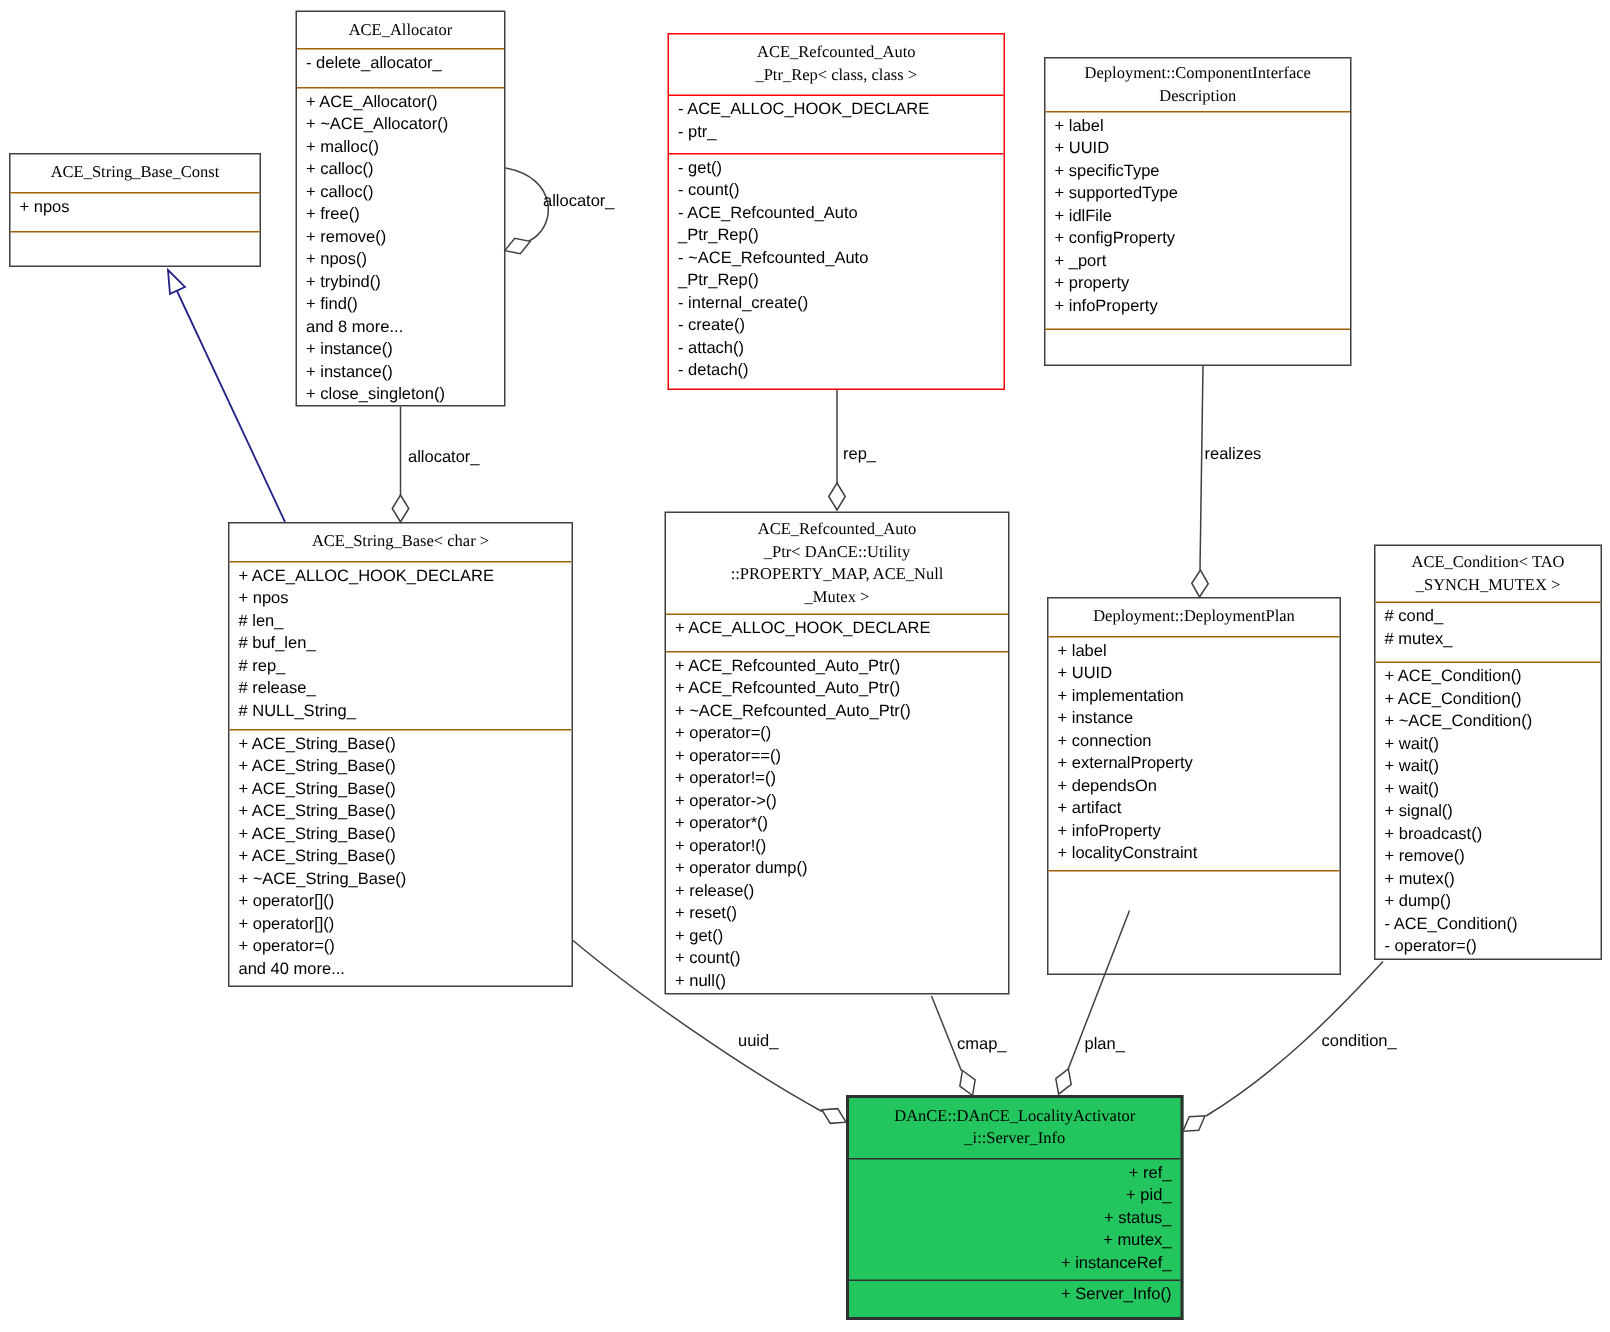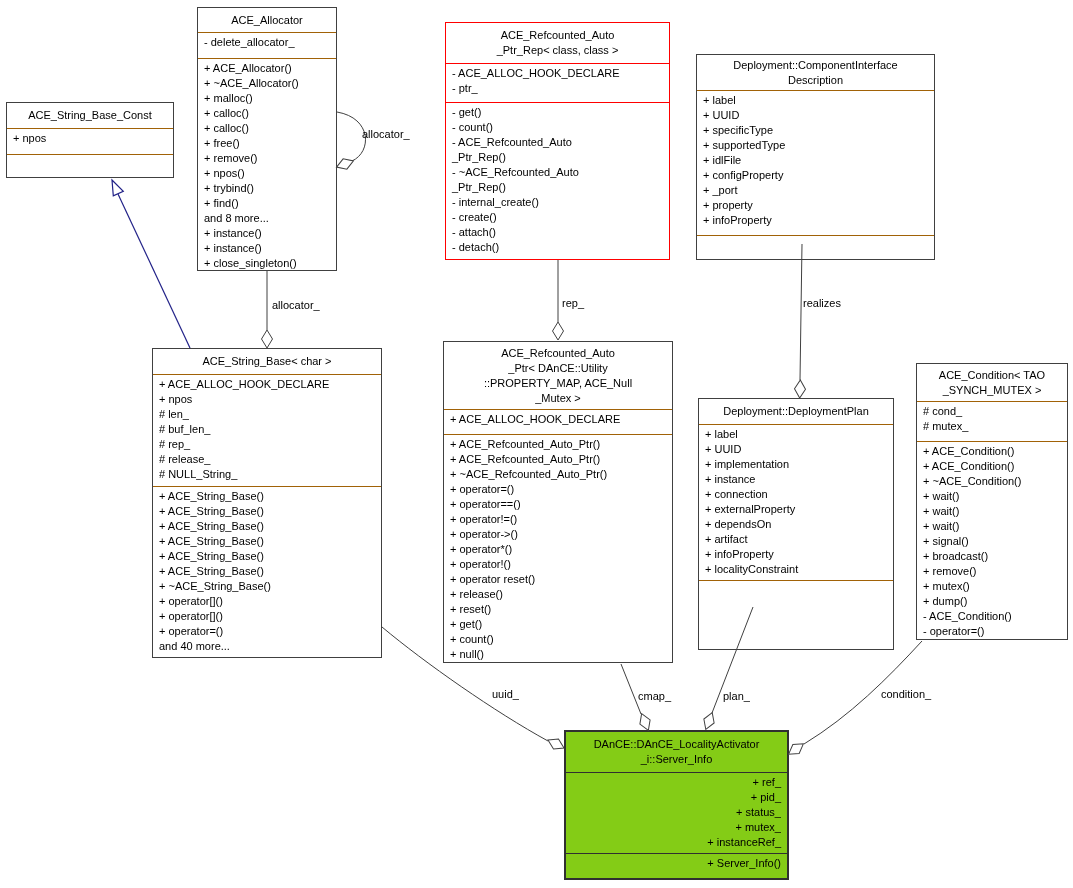--- a/index.html
+++ b/index.html
@@ -5,24 +5,24 @@
   * { margin:0; padding:0; box-sizing:border-box; }
   html,body { background:#ffffff; }
   body { font-family:"Liberation Sans","DejaVu Sans",sans-serif; color:#000; }
   .canvas { position:relative; width:1073px; height:888px; background:#fff; overflow:hidden; }
 
   svg.edges { position:absolute; left:0; top:0; z-index:3; pointer-events:none; }
 
   .box { position:absolute; background:#fff; border:1px solid #404040;
          display:flex; flex-direction:column; z-index:2; font-size:11px; }
   .box.red { border-color:#ff0000; }
-  .box.focus { background:#84cc16; border:2px solid #303030; }
+  .box.focus { background:#22c55e; border:2px solid #303030; }
 
   .title { flex:0 0 auto; display:flex; flex-direction:column; align-items:center;
-           justify-content:center; text-align:center; overflow:hidden; }
+           justify-content:center; text-align:center; overflow:hidden;font-family:Liberation Serif, serif; }
   .tline { line-height:15px; white-space:nowrap; }
 
   .sec { flex:0 0 auto; border-top:1px solid #a16207; padding:2px 6px 0 6px; overflow:hidden; }
   .box.red .sec { border-top-color:#ff0000; }
   .box.focus .sec { border-top-color:#303030;text-align:right; }
   .sec.grow { flex:1 1 auto; }
   .mline { line-height:15px; white-space:nowrap; }
 
   .edge-label { position:absolute; z-index:4; font-size:11px; white-space:nowrap; }
 </style>
@@ -131,21 +131,21 @@
         <div class="mline">_Ptr_Rep()</div>
         <div class="mline">- ~ACE_Refcounted_Auto</div>
         <div class="mline">_Ptr_Rep()</div>
         <div class="mline">- internal_create()</div>
         <div class="mline">- create()</div>
         <div class="mline">- attach()</div>
         <div class="mline">- detach()</div>
       </div>
   </div>
 
-  <div class="box" style="left:696px;top:54px;width:239px;height:206px">
+  <div class="box" style="left:696px;top:38px;width:205px;height:206px">
     <div class="title" style="height:35px">
 
     <div class="tline">Deployment::ComponentInterface</div>
         <div class="tline">Description</div>
       </div>
     <div class="sec" style="height:145px">
 
     <div class="mline">+ label</div>
         <div class="mline">+ UUID</div>
         <div class="mline">+ specificType</div>
@@ -208,21 +208,21 @@
 
     <div class="mline">+ ACE_Refcounted_Auto_Ptr()</div>
         <div class="mline">+ ACE_Refcounted_Auto_Ptr()</div>
         <div class="mline">+ ~ACE_Refcounted_Auto_Ptr()</div>
         <div class="mline">+ operator=()</div>
         <div class="mline">+ operator==()</div>
         <div class="mline">+ operator!=()</div>
         <div class="mline">+ operator-&gt;()</div>
         <div class="mline">+ operator*()</div>
         <div class="mline">+ operator!()</div>
-        <div class="mline">+ operator reset()</div>
+        <div class="mline">+ operator dump()</div>
         <div class="mline">+ release()</div>
         <div class="mline">+ reset()</div>
         <div class="mline">+ get()</div>
         <div class="mline">+ count()</div>
         <div class="mline">+ null()</div>
       </div>
   </div>
 
   <div class="box" style="left:698px;top:398px;width:196px;height:252px">
     <div class="title" style="height:25px">

